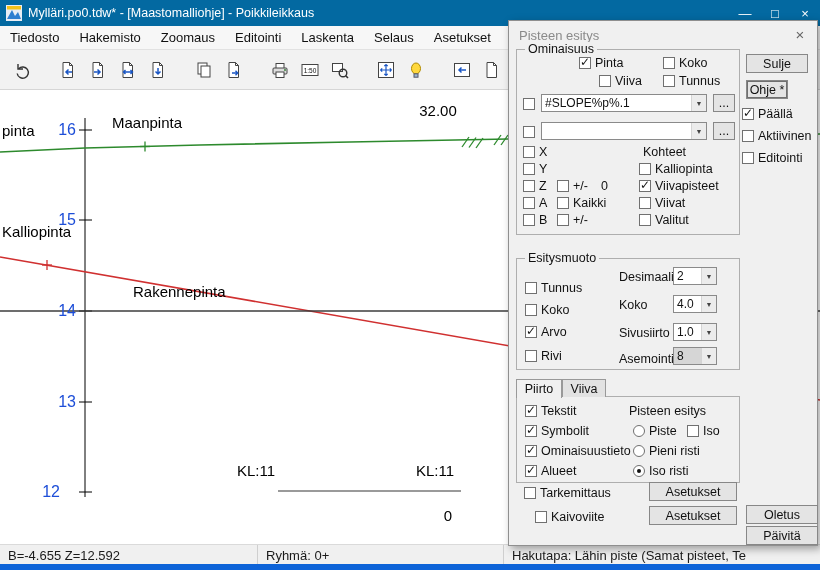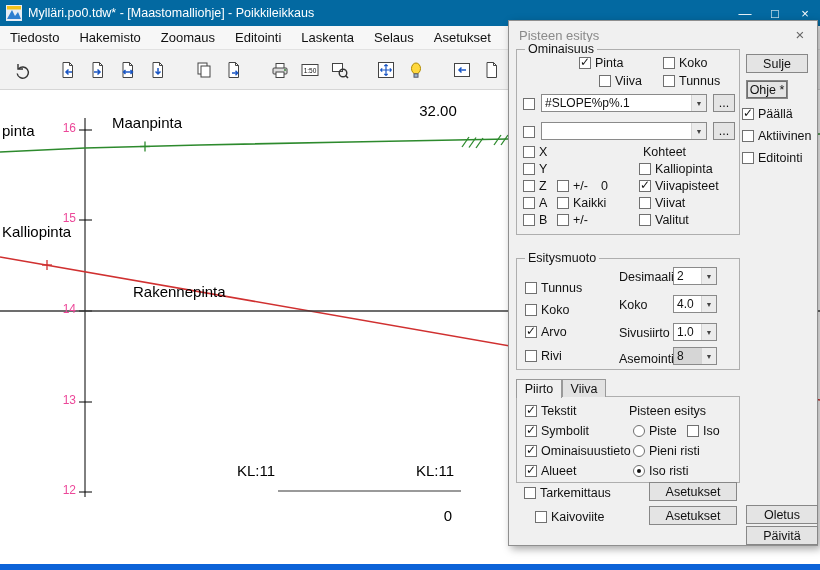--- a/index.html
+++ b/index.html
@@ -25,21 +25,21 @@
   .toolbar{position:absolute;left:0;top:50px;width:820px;height:40px;background:#f2f2f2;
            border-bottom:1px solid #d6d6d6;display:flex;align-items:center;padding-left:8px}
   .tbtn{width:28px;height:28px;display:flex;align-items:center;justify-content:center;
         border:1px solid transparent;margin-right:2px}
   .tgap{width:16px;height:28px;flex:0 0 auto}
 
   
   .chart{position:absolute;left:0;top:90px;width:820px;height:454px;background:#fff}
   .plot{position:absolute;left:0;top:0}
   .clabel{position:absolute;font-size:15px;color:#000;white-space:nowrap}
-  .ytick{position:absolute;font-size:12px;color:#ec4899;width:30px;text-align:right}
+  .ytick{position:absolute;font-size:16px;color:#1d4ed8;width:30px;text-align:right}
   .ctr{text-align:center}
 
   
   .statusbar{position:absolute;left:0;top:544px;width:820px;height:20px;background:#f0f0f0;
              border-top:1px solid #dadada;font-size:13px;color:#1a1a1a;z-index:5}
   .seg{position:absolute;top:0;height:20px;line-height:22px;padding-left:8px;
        border-right:1px solid #cfcfcf;overflow:hidden;white-space:nowrap}
   .bluestrip{position:absolute;left:0;top:564px;width:820px;height:6px;background:#0d63d8;z-index:6}
 
   
@@ -235,30 +235,35 @@
 
       <line x1="0" y1="221" x2="820" y2="221" stroke="#3c3c3c" stroke-width="1.5"></line>
 
       <line x1="278" y1="401" x2="461" y2="401" stroke="#9a9a9a" stroke-width="2"></line>
     </svg>
     <span class="clabel" style="left:2px;top:32px">pinta</span>
     <span class="ytick" style="left:46px;top:31px">16</span>
     <span class="ytick" style="left:46px;top:121px">15</span>
     <span class="ytick" style="left:46px;top:212px">14</span>
     <span class="ytick" style="left:46px;top:303px">13</span>
-    <span class="ytick" style="left:46px;top:393px">12</span>
+    <span class="ytick" style="left:30px;top:393px">12</span>
     <span class="clabel" style="left:112px;top:24px">Maanpinta</span>
     <span class="clabel ctr" style="left:408px;top:12px;width:60px">32.00</span>
     <span class="clabel" style="left:2px;top:133px">Kalliopinta</span>
     <span class="clabel" style="left:133px;top:193px">Rakennepinta</span>
     <span class="clabel ctr" style="left:233px;top:372px;width:46px">KL:11</span>
     <span class="clabel ctr" style="left:412px;top:372px;width:46px">KL:11</span>
     <span class="clabel ctr" style="left:438px;top:417px;width:20px">0</span>
   </div>
 
+  <div class="statusbar">
+    <div class="seg" style="left:0;width:258px">B=-4.655  Z=12.592</div>
+    <div class="seg" style="left:258px;width:246px">Ryhmä: 0+</div>
+    <div class="seg" style="left:504px;width:316px;border-right:none">Hakutapa: Lähin piste (Samat pisteet, Te</div>
+  </div>
   <div class="bluestrip"></div>
 
   <div class="dialog">
     <span class="dlg-title">Pisteen esitys</span>
     <span class="dlg-close">×</span>
 
     <div class="group" style="left:7px;top:28px;width:224px;height:186px">
       <span class="glabel">Ominaisuus</span>
       <span class="cbrow" style="left:62px;top:6px">
           <span class="cb on"></span>

